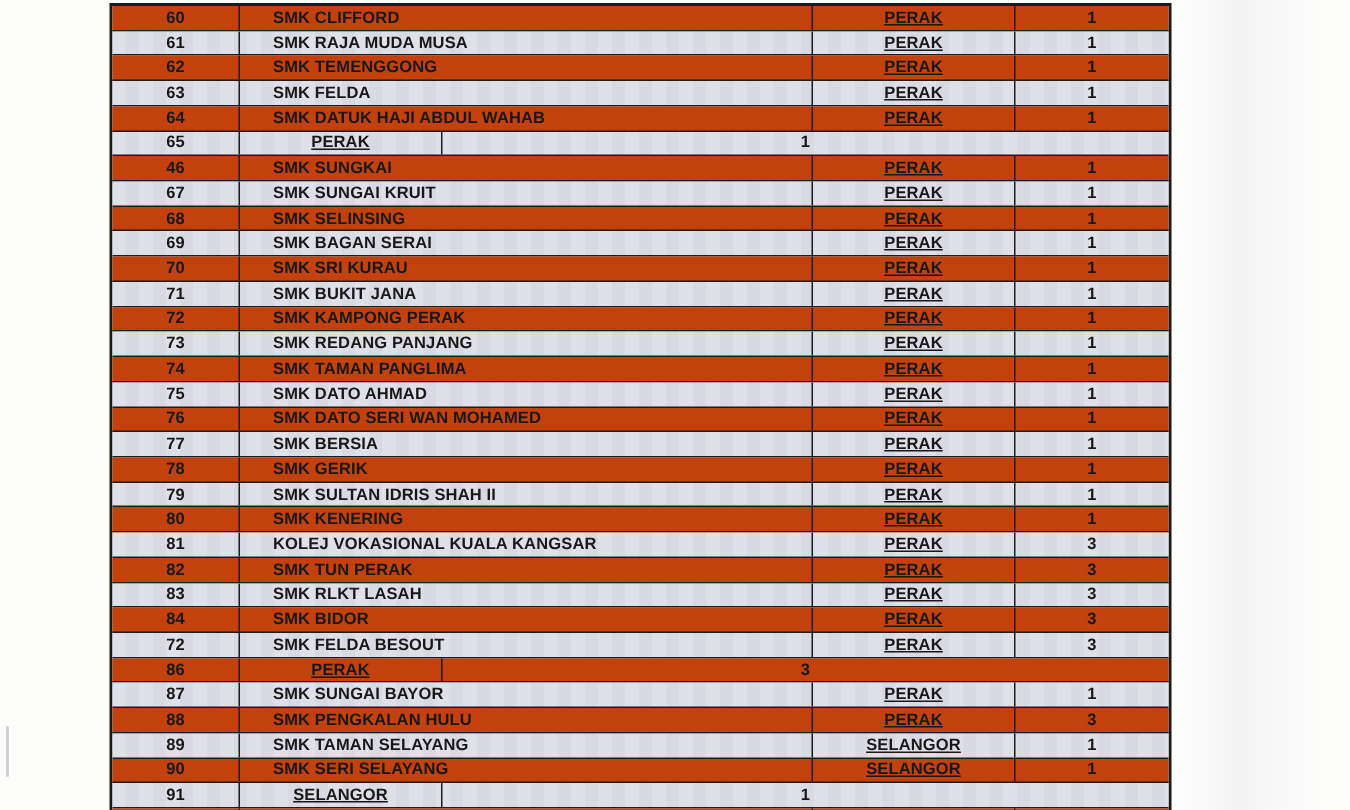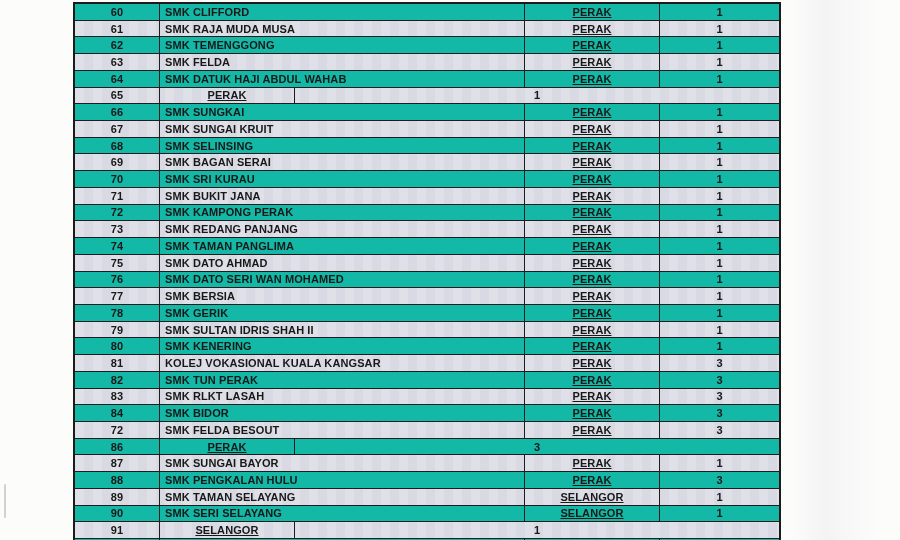--- a/index.html
+++ b/index.html
@@ -49,21 +49,21 @@
     width: 708px;
     border: 2.2px solid #1b1b1b;
     box-sizing: border-box;
     background: #fefefe;
   }
   .row {
     display: flex;
     height: 16.72px;
     box-sizing: border-box;
     border-bottom: 1.6px solid #1d1d1d;
-    background: #14b8a6;
+    background: #c2410c;
   }
   .row:last-child {
     border-bottom: none;
   }
   .row.shaded {
     background: #dcdde5;
     background-image: repeating-linear-gradient(90deg,
       rgba(255,255,255,0.10) 0 9px,
       rgba(190,190,205,0.12) 9px 18px);
   }
@@ -73,21 +73,21 @@
     align-items: center;
     overflow: hidden;
     white-space: nowrap;
     font-size: 11px;
     font-weight: 700;
     color: #181818;
     letter-spacing: 0.1px;
     border-right: 1.6px solid #1d1d1d;
   }
   .cell.c-no    { width: 85px;  justify-content: center; }
-  .cell.c-name  { width: 365px; justify-content: flex-start; padding-left: 5px; }
+  .cell.c-name  { width: 365px; justify-content: flex-start; padding-left: 5px; margin-left: 17px; }
   .cell.c-state { width: 135px; justify-content: center; text-decoration: underline; }
   .cell.c-val   { flex: 1; justify-content: center; border-right: none; }
 </style>
 </head>
 <body>
 
 <div class="page">
   <div class="doc-table" id="doc-table">
       <div class="row">
         <div class="cell c-no">60</div>
@@ -118,21 +118,21 @@
         <div class="cell c-name">SMK DATUK HAJI ABDUL WAHAB</div>
         <div class="cell c-state">PERAK</div>
         <div class="cell c-val">1</div>
       </div>
       <div class="row shaded">
         <div class="cell c-no">65</div>
         <div class="cell c-state">PERAK</div>
         <div class="cell c-val">1</div>
       </div>
       <div class="row">
-        <div class="cell c-no">66</div>
+        <div class="cell c-no">46</div>
         <div class="cell c-name">SMK SUNGKAI</div>
         <div class="cell c-state">PERAK</div>
         <div class="cell c-val">1</div>
       </div>
       <div class="row shaded">
         <div class="cell c-no">67</div>
         <div class="cell c-name">SMK SUNGAI KRUIT</div>
         <div class="cell c-state">PERAK</div>
         <div class="cell c-val">1</div>
       </div>

